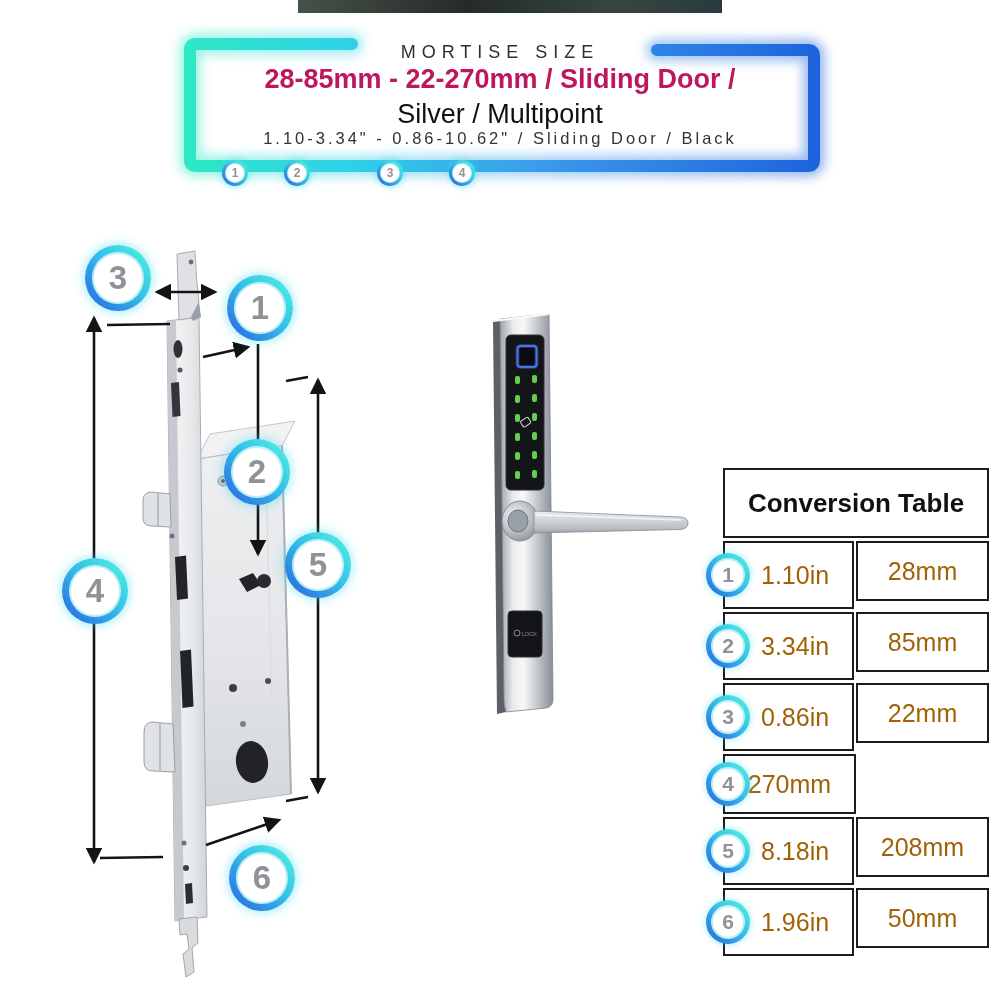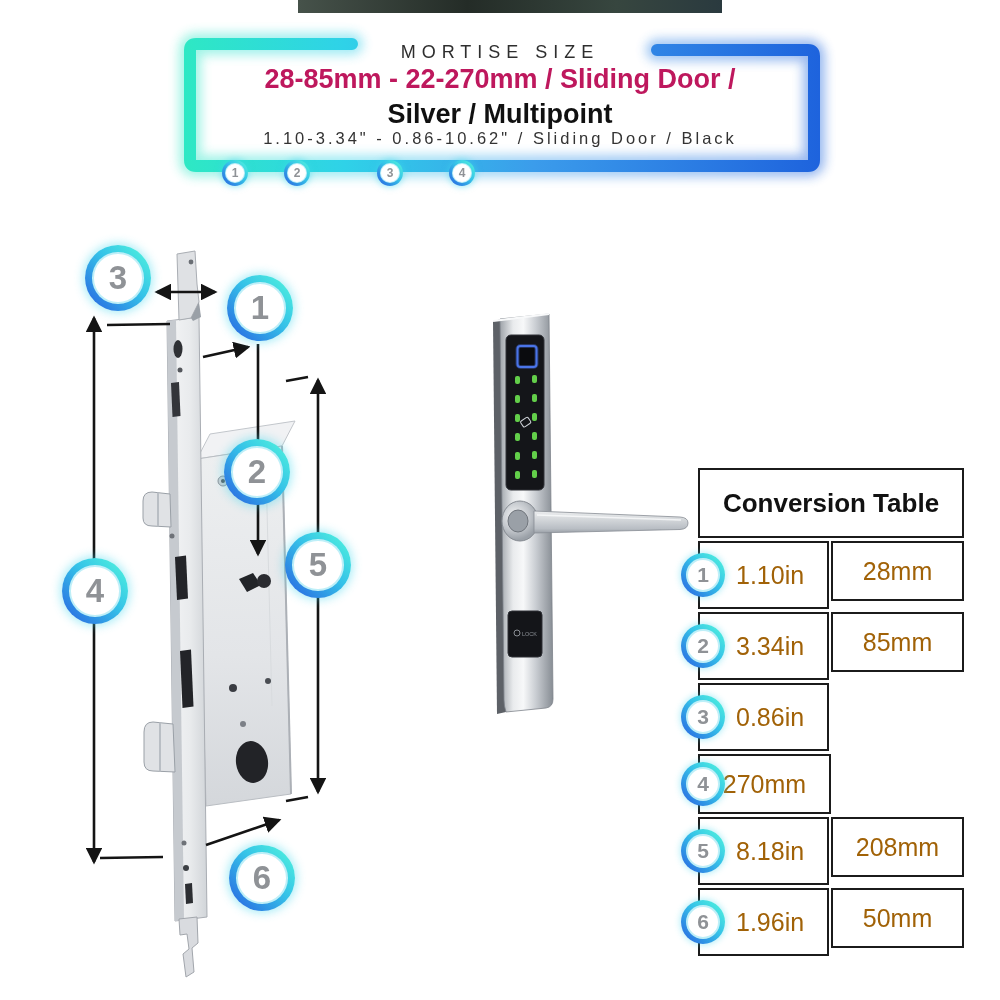--- a/index.html
+++ b/index.html
@@ -4,21 +4,21 @@
 <style>
   * { box-sizing: border-box; margin: 0; padding: 0; }
   html,body { width:1000px; height:1000px; background:#fff; font-family:"Liberation Sans", sans-serif; }
   #canvas { position:relative; width:1000px; height:1000px; background:#fff; overflow:hidden; }
   #scene { position:absolute; left:0; top:0; }
 
   
   .hdr-text { position:absolute; left:0; width:1000px; text-align:center; color:#111; }
   .kicker   { top:42px;  font-size:18px; font-weight:400; letter-spacing:6px; color:#2e2e2e; }
   .titleln1 { top:64px;  font-size:27px; font-weight:bold; color:#be185d; }
-  .titleln2 { top:99px;  font-size:27px; font-weight:bold; color:#101010; }
+  .titleln2 { top:99px;  font-size:27px; font-weight:normal; color:#101010; }
   .subline  { top:129px; font-size:16.5px; font-weight:500; letter-spacing:3px; color:#333; }
 
   
   .ring { position:absolute; border-radius:50%;
           background:linear-gradient(45deg,#2a6ee2 8%,#35c2e8 55%,#4deede 92%);
           display:flex; align-items:center; justify-content:center;
           box-shadow:0 0 10px 2px rgba(64,216,238,.45); }
   .ring .inner { background:#fff; border-radius:50%; display:flex; align-items:center;
           justify-content:center; font-weight:bold; color:#8f9296;
           border:2px solid rgba(110,220,240,.45); width:78%; height:78%; }
@@ -31,21 +31,21 @@
 
   
   .c1 { left:227px; top:275px; } .c2 { left:224px; top:439px; }
   .c3 { left:85px;  top:245px; } .c4 { left:62px;  top:558px; }
   .c5 { left:285px; top:532px; } .c6 { left:229px; top:845px; }
   
   .m1 { left:222px; top:160px; } .m2 { left:284px; top:160px; }
   .m3 { left:377px; top:160px; } .m4 { left:449px; top:160px; }
 
   
-  #conv { position:absolute; left:698px; top:468px; width:266px; }
+  #conv { position:absolute; left:723px; top:468px; width:266px; }
   .tcell { border:2.5px solid #1b1b1b; background:#fff; display:flex; align-items:center; color:#a16207; }
   .thead { width:266px; height:70px; justify-content:center; font-size:26px; font-weight:bold; margin-bottom:3px; color:#111; }
   .trow  { position:relative; display:flex; gap:2px; margin-bottom:3px; }
   .cin   { width:131px; height:68px; padding-left:36px; font-size:25px; }
   .cmm   { width:133px; height:60px; justify-content:center; font-size:25px; }
   .trow .rowbadge { position:absolute; left:-17px; top:50%; transform:translateY(-50%); }
 </style>
 </head>
 <body>
 
@@ -250,20 +250,21 @@
           <div class="inner">2</div>
         </div>
       <div class="tcell cin">3.34in</div>
       <div class="tcell cmm">85mm</div>
     </div>
     <div class="trow">
       <div class="ring rowbadge">
           <div class="inner">3</div>
         </div>
       <div class="tcell cin">0.86in</div>
+      <div class="tcell cmm">22mm</div>
     </div>
     <div class="trow">
       <div class="ring rowbadge">
           <div class="inner">4</div>
         </div>
       <div class="tcell cmm">270mm</div>
     </div>
     <div class="trow">
       <div class="ring rowbadge">
           <div class="inner">5</div>

